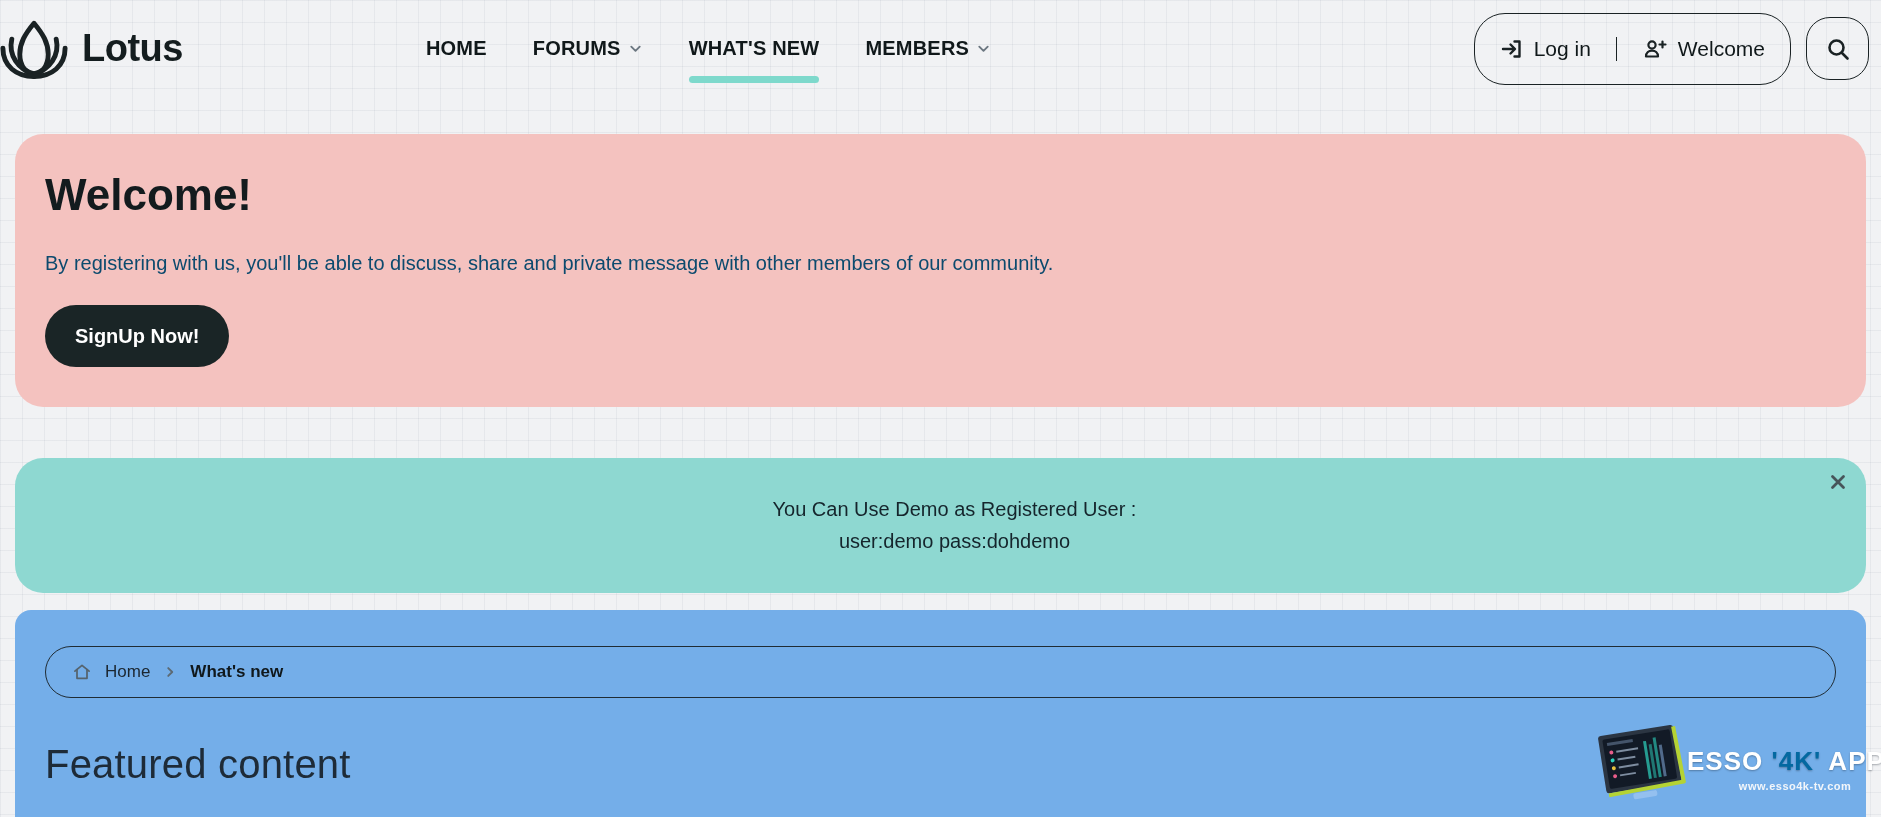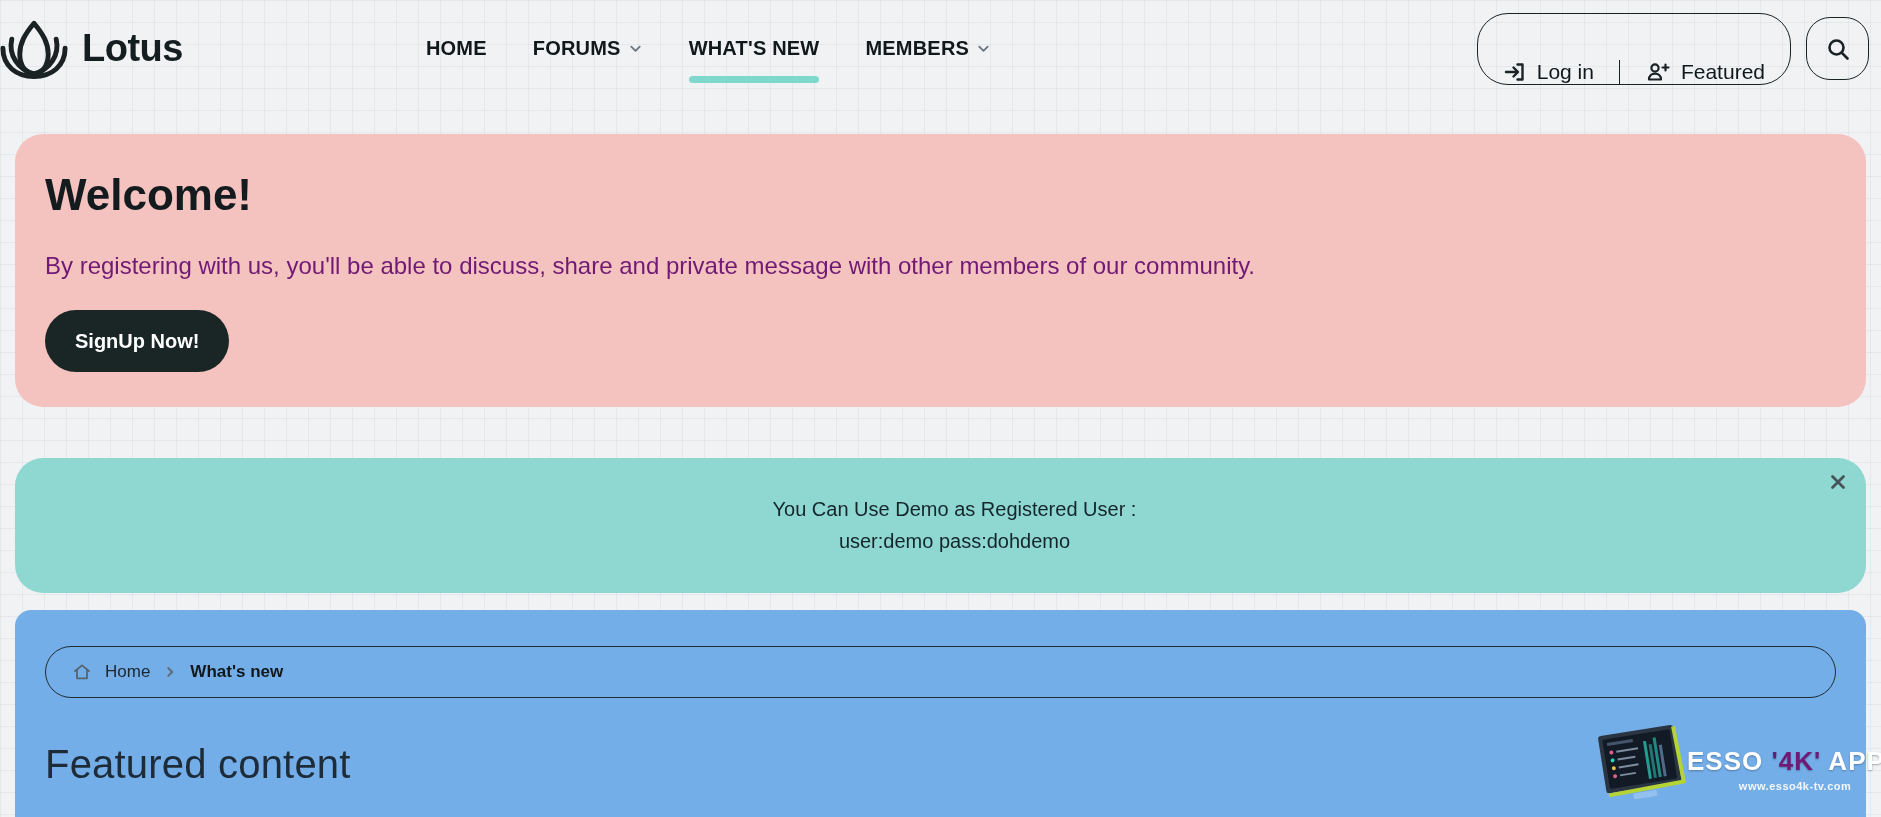--- a/index.html
+++ b/index.html
@@ -21,52 +21,52 @@
   .brand svg { margin-left:-6px; }
   .brand-name { font-size:38px; font-weight:800; letter-spacing:-0.5px; color:#141d1f; }
 
   .nav { display:flex; align-items:center; gap:46px; margin-left:243px; }
   .nav-item { position:relative; display:flex; align-items:center; gap:7px;
               font-size:20px; font-weight:800; letter-spacing:0.2px; color:#10181a; cursor:pointer; white-space:nowrap; }
   .nav-underline { position:absolute; left:0; right:0; bottom:-23px; height:7px;
                    border-radius:4px; background:#7ed9cc; }
 
   .actions { margin-left:auto; display:flex; align-items:center; gap:15px; }
-  .auth-group { display:flex; align-items:flex-end; border:1.5px solid #1a2224; border-radius:31px; height:72px; overflow:hidden; }
+  .auth-group { display:flex; align-items:center; border:1.5px solid #1a2224; border-radius:31px; height:72px; overflow:hidden; }
   .auth-btn { display:flex; align-items:center; gap:10px; padding:0 25px; font-size:21px; color:#10181a; background:transparent; border:none; cursor:pointer; font-family:inherit; }
   .auth-btn.login { border-right:1.5px solid #1a2224; }
   .search-btn { width:63px; height:63px; border:1.5px solid #1a2224; border-radius:24px;
                 display:flex; align-items:center; justify-content:center; background:transparent; cursor:pointer; }
 
   
   .banner { margin:0 15px; border-radius:28px; }
   .welcome { margin-top:37px; height:273px; background:#f4c2bf; padding:36px 30px; }
   .welcome h1 { font-size:44px; font-weight:800; color:#131b1e; }
-  .welcome p { margin-top:32px; font-size:24px; color:#701a75; }
+  .welcome p { margin-top:32px; font-size:20px; color:#0c4a6e; }
   .cta-btn { margin-top:30px; height:62px; padding:0 30px; border:none; border-radius:31px;
              background:#1a2526; color:#ffffff; font-size:20px; font-weight:700; font-family:inherit; cursor:pointer; }
 
   .notice { margin-top:51px; height:135px; background:#8ed8d1; position:relative;
             display:flex; flex-direction:column; align-items:center; justify-content:center; gap:9px;padding-left:28px; }
   .notice-line { font-size:20px; color:#15252c; }
   .notice-close { position:absolute; top:14px; right:18px; background:transparent; border:none; cursor:pointer; line-height:0; }
 
   .content-section { margin-top:17px; height:207px; background:#74aee9; border-radius:16px 16px 0 0; padding:36px 30px; position:relative; }
   .breadcrumb { height:52px; border:1px solid #202c34; border-radius:26px;
                 display:flex; align-items:center; gap:13px; padding:0 26px; }
   .crumb-link { font-size:17px; color:#1b2630; cursor:pointer; }
   .crumb-current { font-size:17px; font-weight:700; color:#10181c; }
   .section-heading { margin-top:44px; font-size:40px; font-weight:400; color:#1e2b38; letter-spacing:0.2px; }
 
   
   .watermark { position:absolute; right:0; top:722px; width:292px; display:flex; align-items:center; }
   .wm-text { margin-left:-6px; }
   .wm-title { font-size:26px; font-weight:800; letter-spacing:1px; color:#ffffff;
               text-shadow:0 1px 2px rgba(20,30,40,0.35); white-space:nowrap; }
-  .wm-title .hl { color:#701a75; }
+  .wm-title .hl { color:#0369a1; }
   .wm-url { margin-top:3px; text-align:center; font-size:11px; font-weight:700; color:#f2f6fa; letter-spacing:0.5px; }
 
   svg.stroke-ico { fill:none; stroke:#1a2224; stroke-width:2; stroke-linecap:round; stroke-linejoin:round; }
 </style>
 </head>
 <body>
 
 <header class="header">
   <div class="brand">
     <span style="line-height:0;">
@@ -119,21 +119,21 @@
         <span>Log in</span>
       </button>
       <button class="auth-btn register">
         <span style="line-height:0;">
           <svg width="26" height="24" viewBox="0 0 26 24" class="stroke-ico" style="stroke-width:2.2;">
             <circle cx="10" cy="8" r="3.6"></circle>
             <path d="M4 19.5 C4 15.5 6.8 13.6 10 13.6 C13.2 13.6 16 15.5 16 19.5 Z"></path>
             <path d="M20.5 4.5 V10.5 M17.5 7.5 H23.5"></path>
           </svg>
         </span>
-        <span>Featured</span>
+        <span>Welcome</span>
       </button>
     </div>
     <button class="search-btn">
       <span style="line-height:0;">
         <svg width="26" height="26" viewBox="0 0 26 26" class="stroke-ico" style="stroke-width:2.6;">
           <circle cx="11.5" cy="11.5" r="7"></circle>
           <path d="M17 17 L22.5 22.5"></path>
         </svg>
       </span>
     </button>

